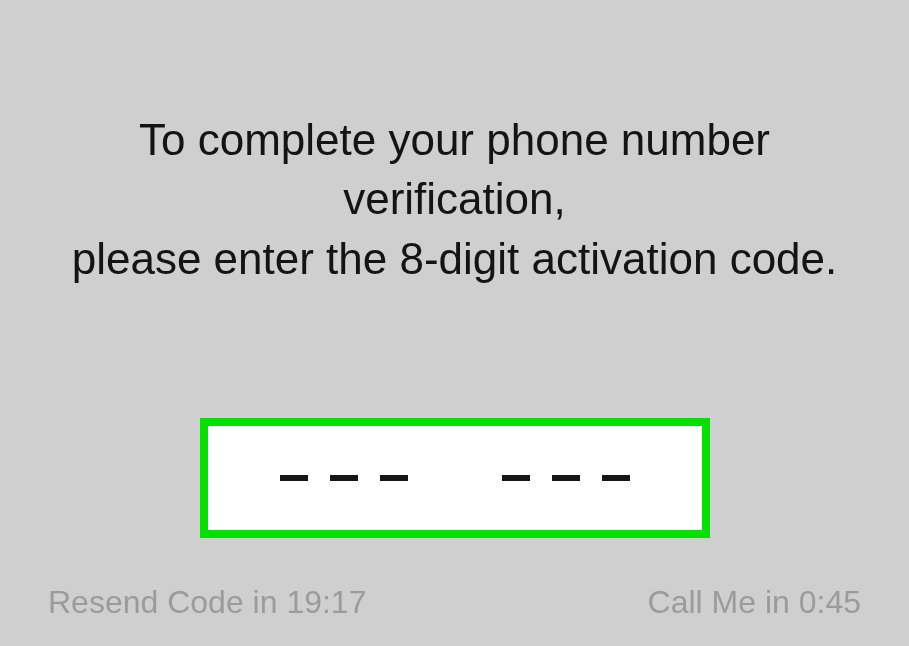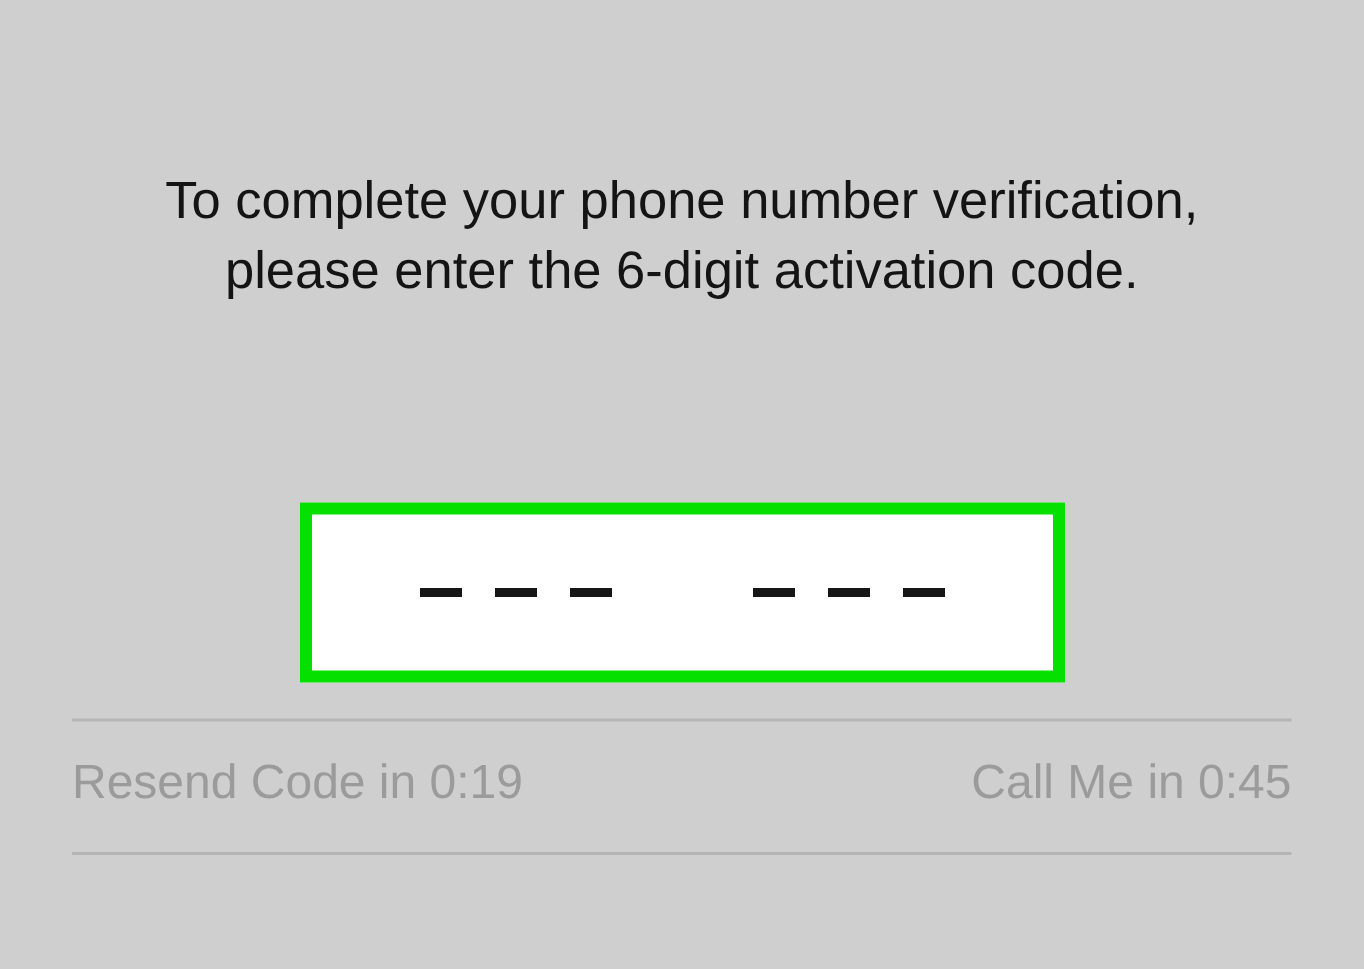--- a/index.html
+++ b/index.html
@@ -16,21 +16,21 @@
     }
     .container {
       width: 100%;
       height: 100%;
       display: flex;
       flex-direction: column;
     }
     .instruction {
       margin-top: 110px;
       text-align: center;
-      font-size: 35px;
+      font-size: 44px;
       line-height: 1.35;
       color: #141414;
       font-weight: 400;
       padding: 0 40px;
     }
     .code-box-wrap {
       margin-top: 130px;
       display: flex;
       justify-content: center;
     }
@@ -71,36 +71,36 @@
     .bottom-btn {
       color: #9b9b9b;
     }
   </style>
 </head>
 <body>
 
 <div class="container">
   <div class="instruction">
     <div>To complete your phone number verification,</div>
-    <div>please enter the 6-digit activation code.</div>
+    <div>please enter the 8-digit activation code.</div>
   </div>
 
   <div class="code-box-wrap">
     <div class="code-box">
       <span class="digit-slot"></span>
       <span class="digit-slot"></span>
       <span class="digit-slot"></span>
       <span class="gap"></span>
       <span class="digit-slot"></span>
       <span class="digit-slot"></span>
       <span class="digit-slot"></span>
     </div>
   </div>
 
   <div class="divider"></div>
 
   <div class="bottom-row">
-    <span class="bottom-btn">Resend Code in 0:19</span>
+    <span class="bottom-btn">Resend Code in 19:17</span>
     <span class="bottom-btn">Call Me in 0:45</span>
   </div>
 
   <div class="divider"></div>
 </div>
 
 </body></html>

